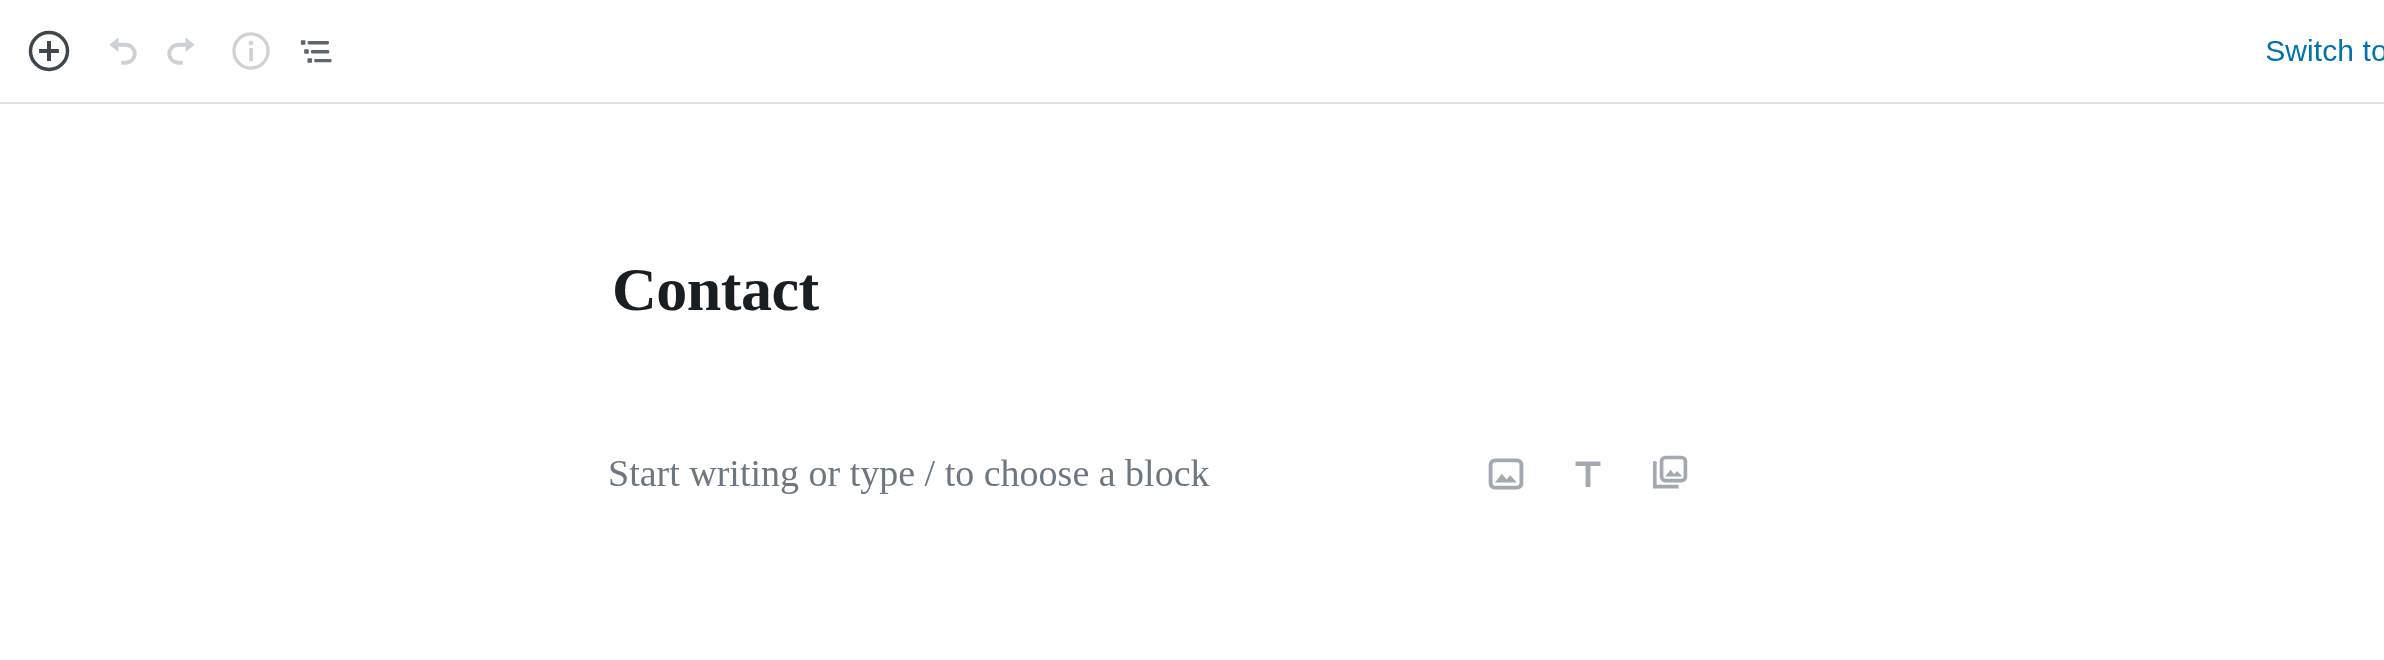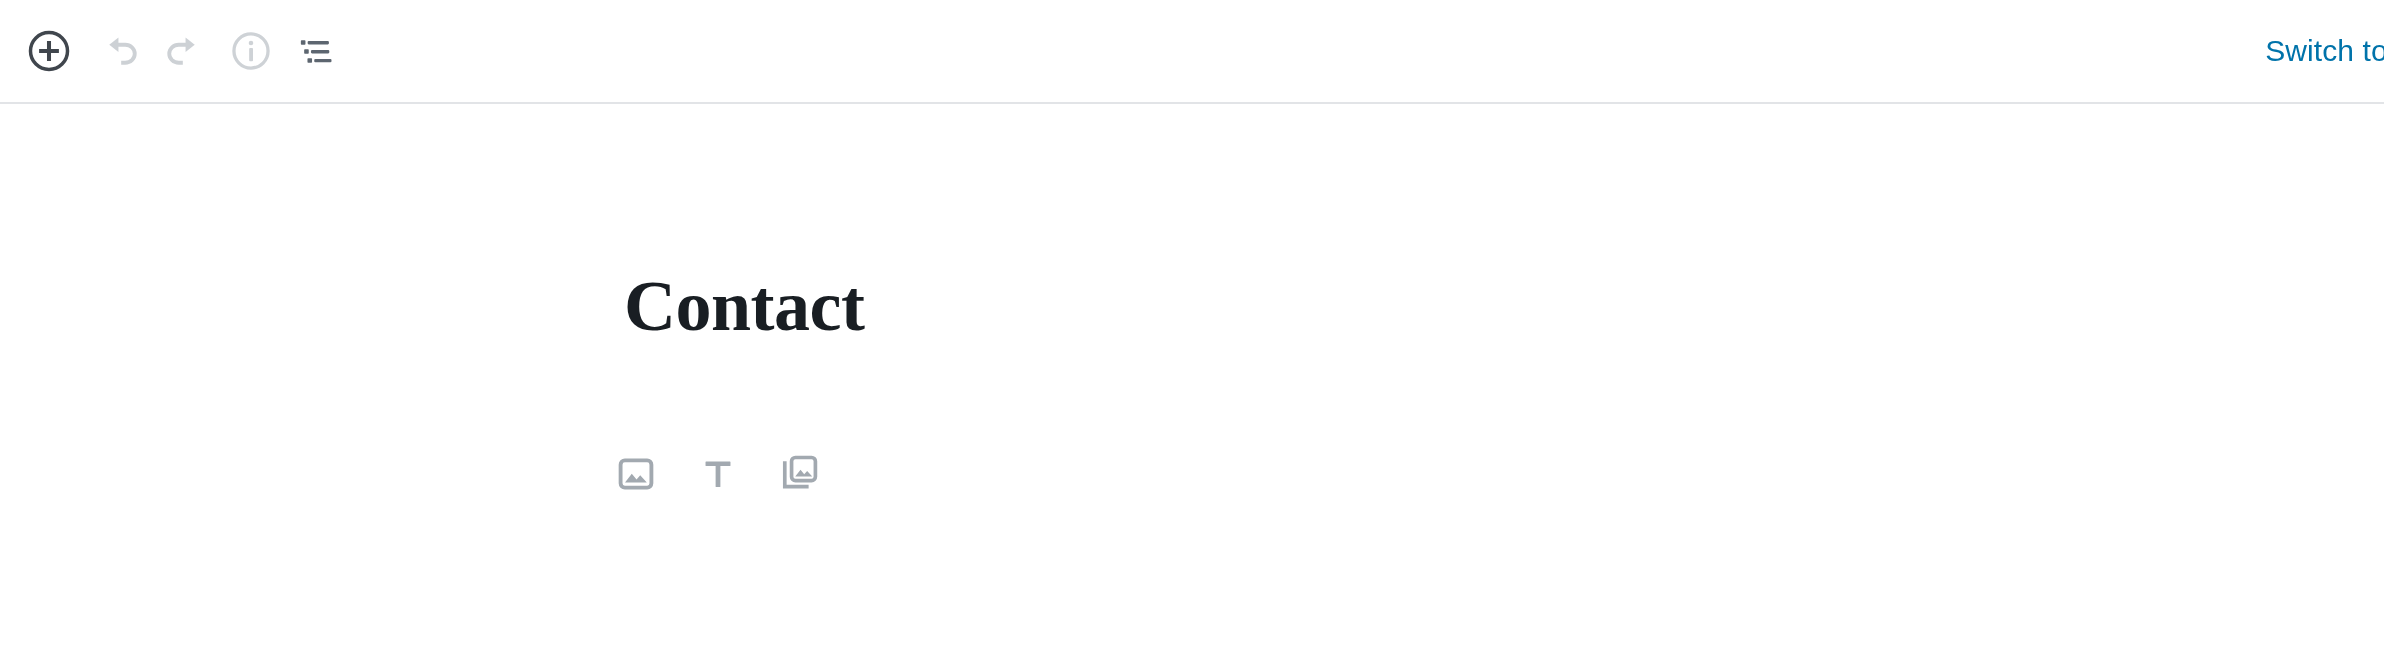--- a/index.html
+++ b/index.html
@@ -87,24 +87,24 @@
     position: absolute;
     left: 608px;
     top: 0;
     width: 1180px;
   }
 
   .post-title {
     position: absolute;
     left: 0;
     top: 150px;
-    margin: 16px;
+    margin: 4px;
     font-family: "Liberation Serif", "DejaVu Serif", serif;
     font-weight: 700;
-    font-size: 72px;
+    font-size: 62px;
     line-height: 1.0;
     color: #191e23;
     letter-spacing: -0.5px;
   }
 
   .default-block {
     position: absolute;
     left: 0;
     top: 340px;
     width: 1180px;
@@ -208,20 +208,21 @@
 
 </div>
 
 <div class="editor-canvas">
   <div class="post-body">
 
     <h1 class="post-title">Contact</h1>
 
     <div class="default-block">
 
+      <div class="block-placeholder">Start writing or type / to choose a block</div>
 
       <div class="block-shortcuts">
 
         <button class="shortcut-btn" aria-label="Image">
           <span>
             <svg width="44" height="44" viewBox="0 0 24 24" fill="none">
               <rect x="3.6" y="4.6" width="16.8" height="14.8" rx="2.3" stroke="#a2a9b0" stroke-width="2.1" fill="none"></rect>
               <path d="M6.0 16.6l3.7-4.7 2.6 3.1 2.0-2.3 3.6 3.9z" fill="#a2a9b0"></path>
             </svg>
           </span>

